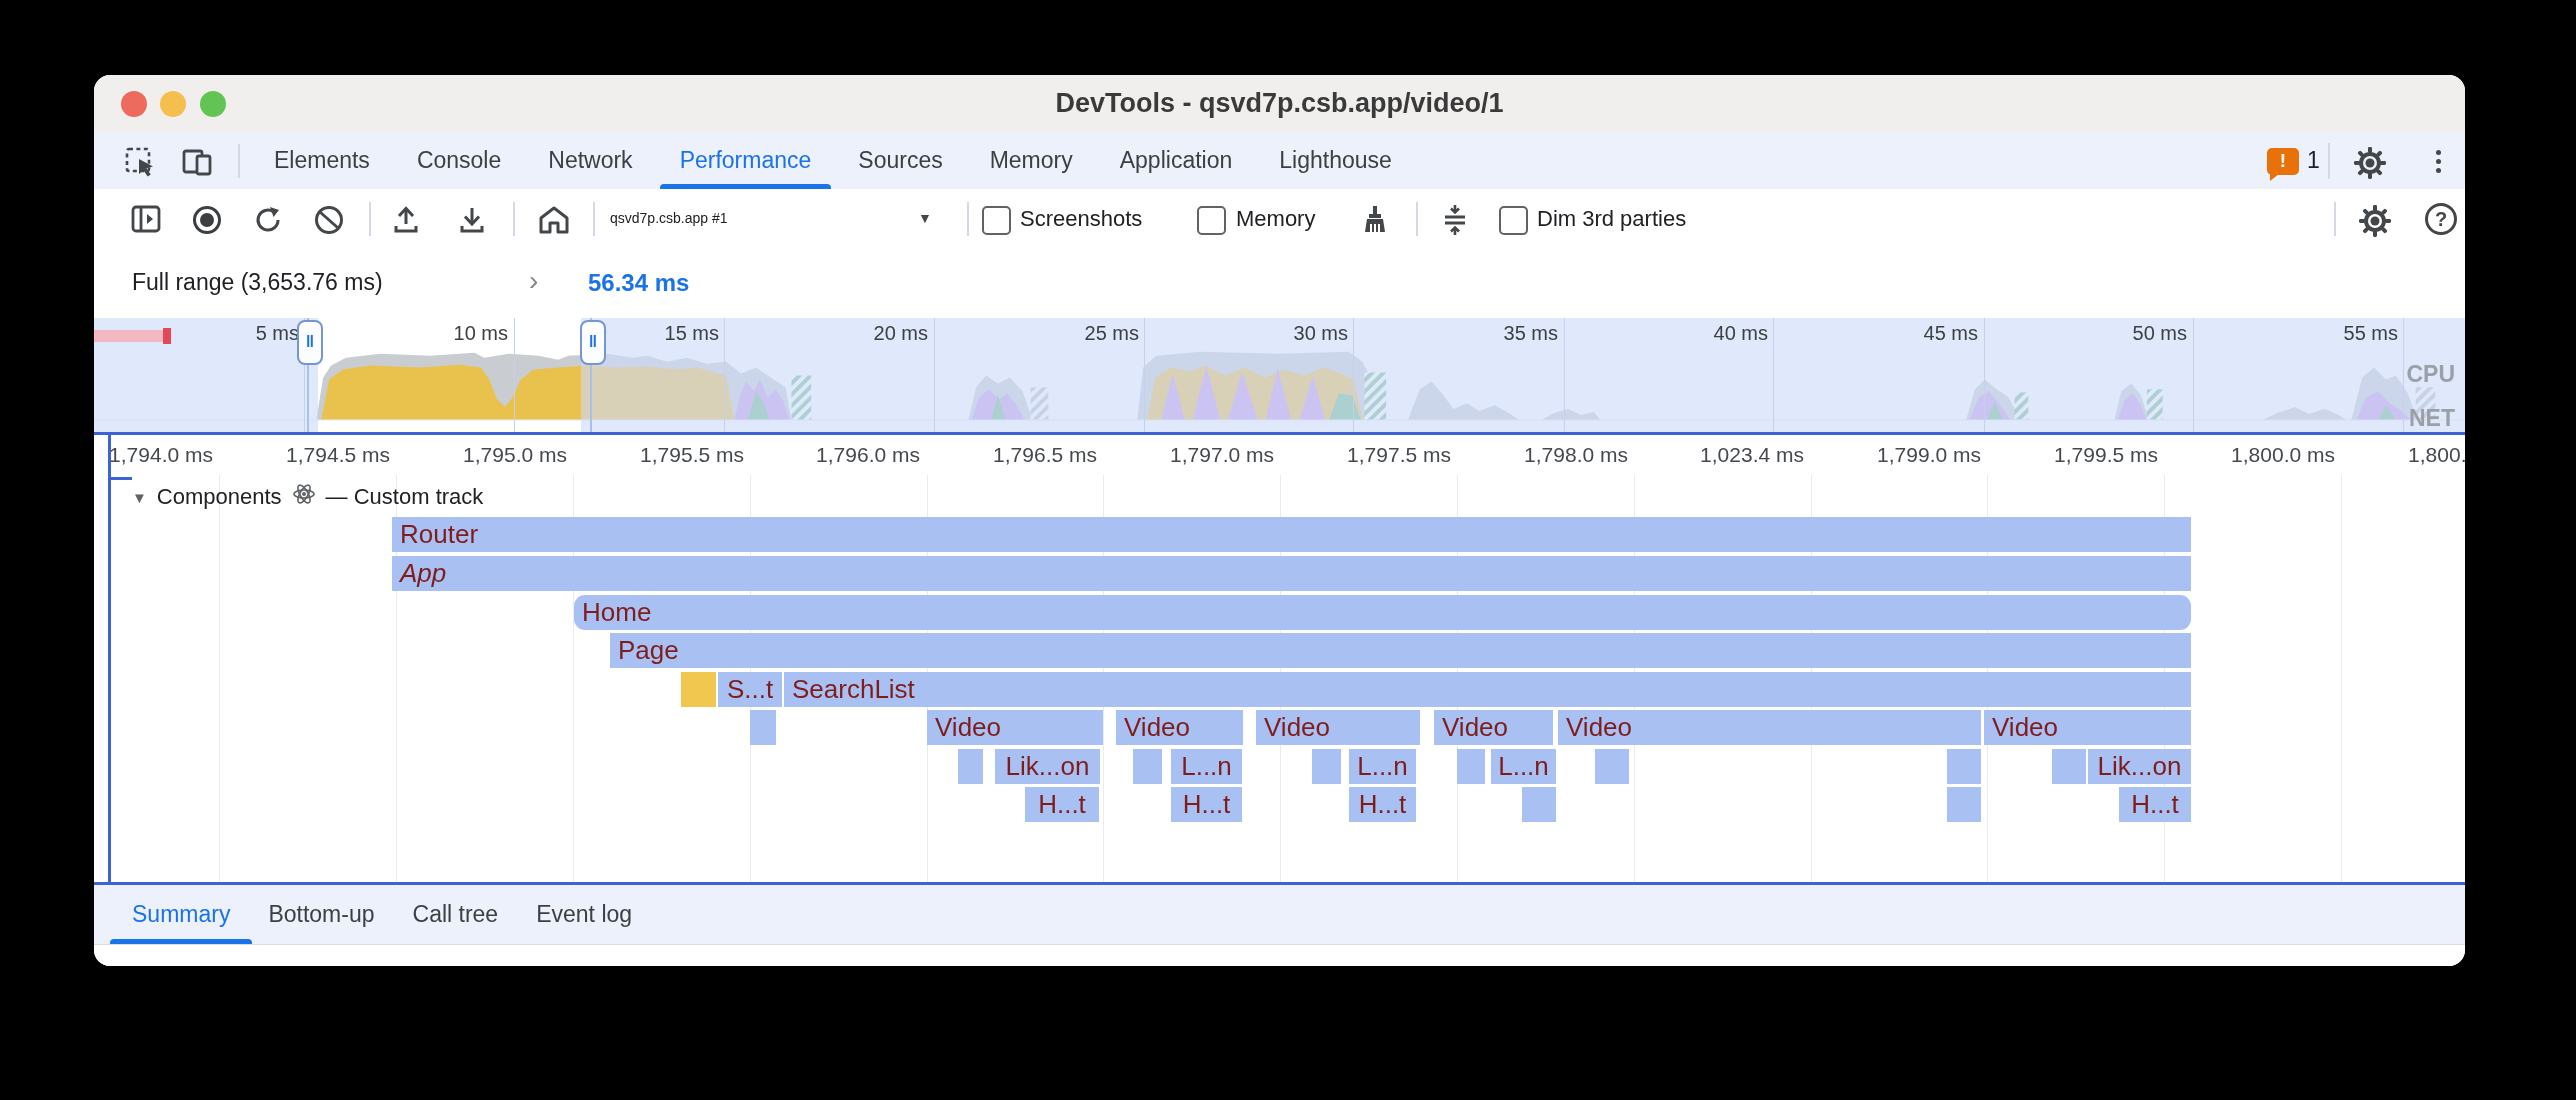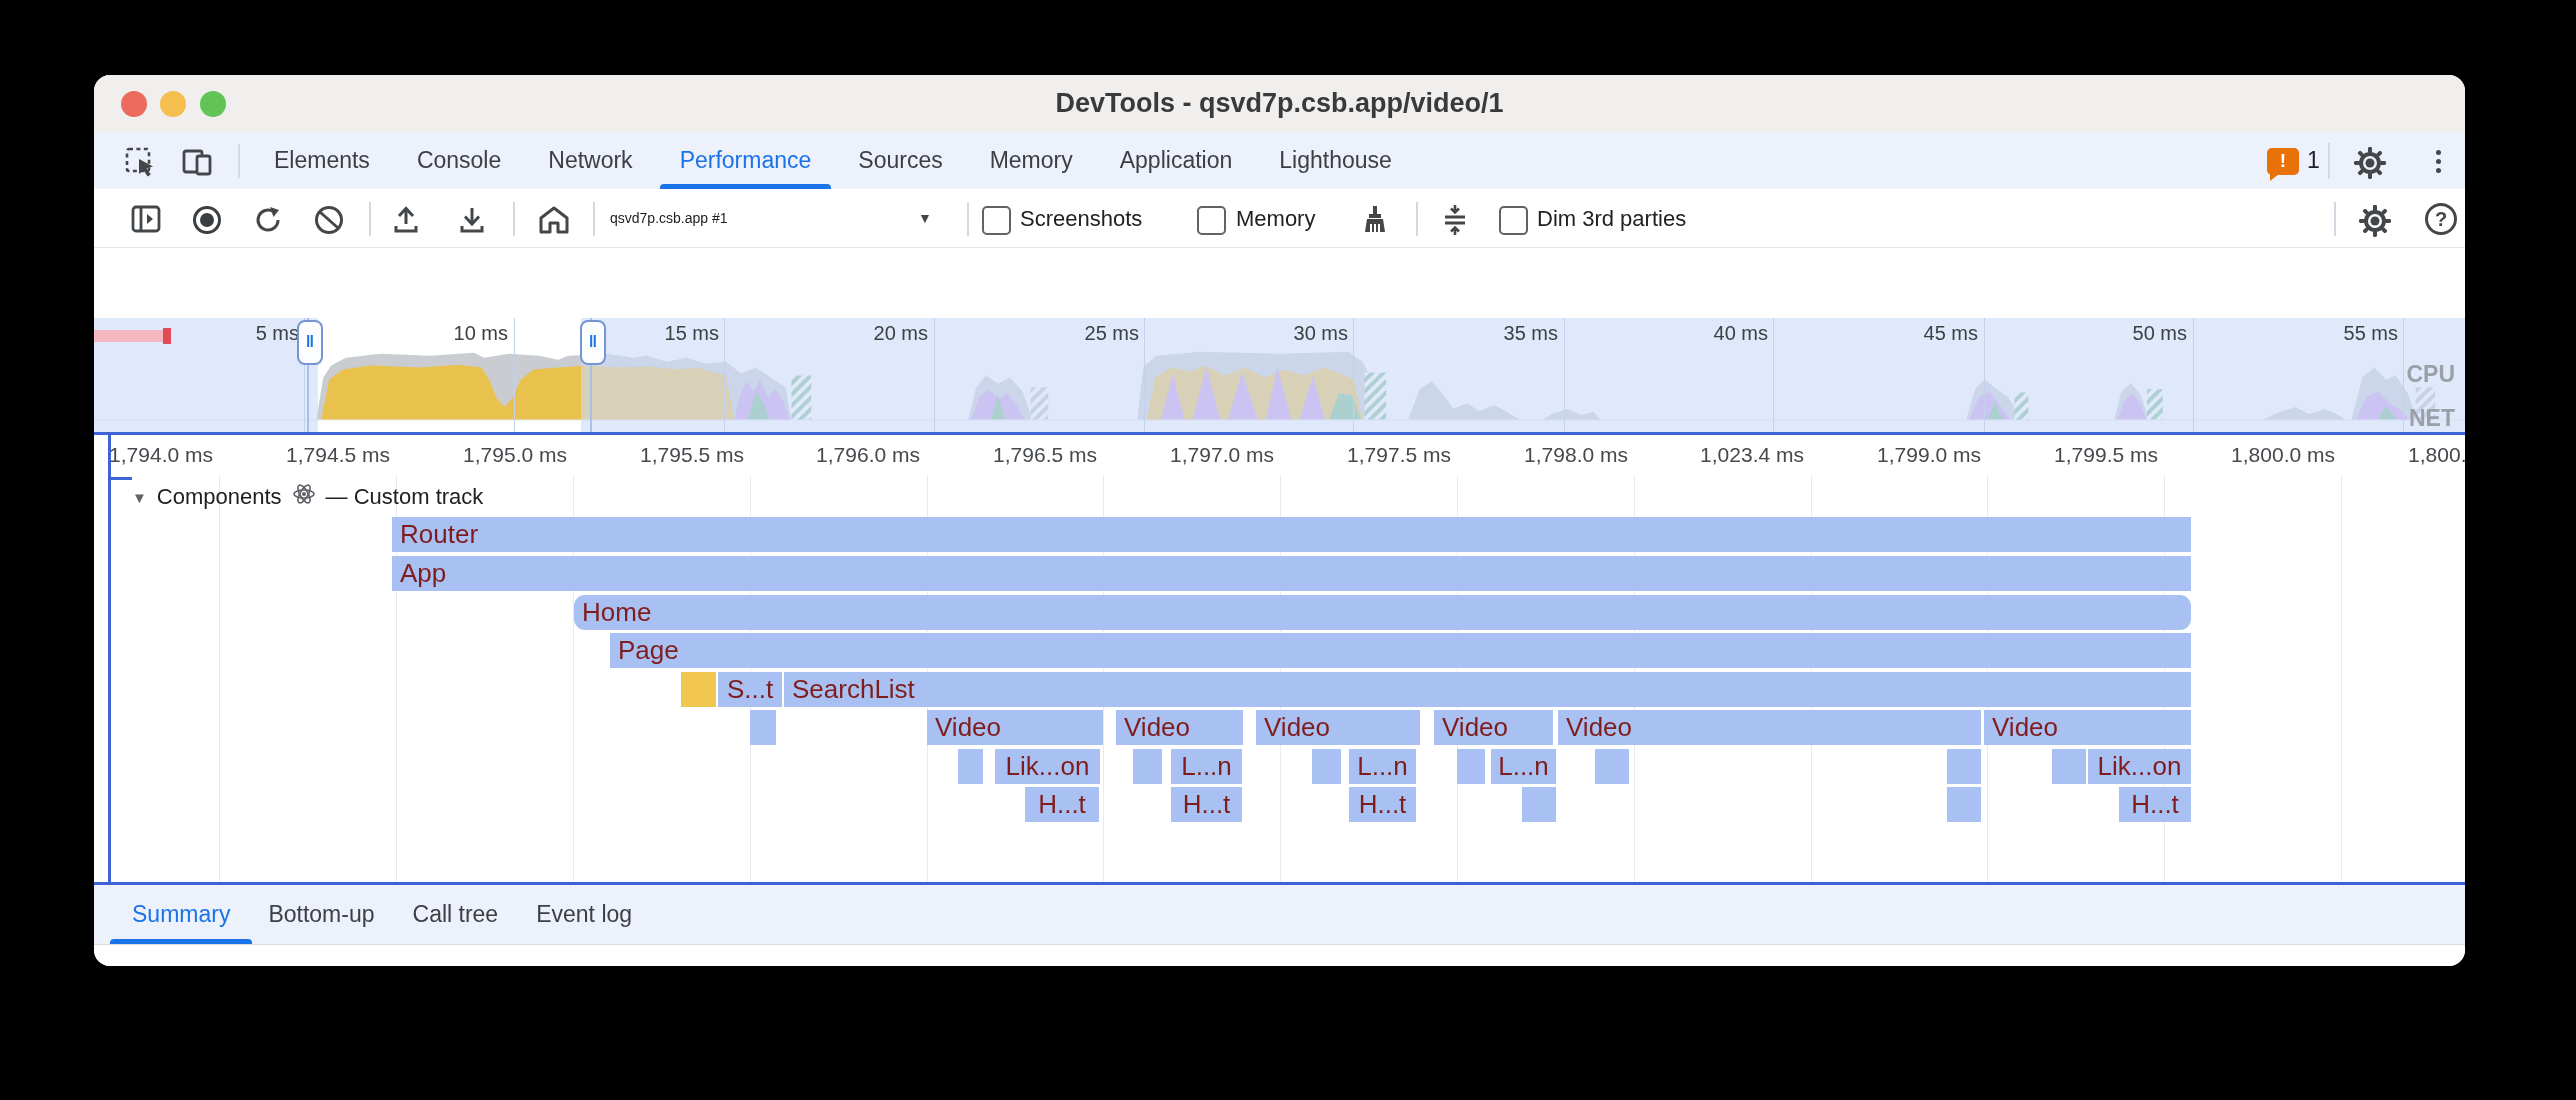--- a/index.html
+++ b/index.html
@@ -228,20 +228,25 @@
             <rect x="15" y="1" width="4" height="6" rx="1.4" transform="rotate(45 17 17)"></rect>
             <rect x="15" y="27" width="4" height="6" rx="1.4" transform="rotate(45 17 17)"></rect>
             <rect x="15" y="1" width="4" height="6" rx="1.4" transform="rotate(-45 17 17)"></rect>
             <rect x="15" y="27" width="4" height="6" rx="1.4" transform="rotate(-45 17 17)"></rect>
           </g>
         </svg>
     </span>
     <span style="position:absolute;left:2331px;top:13px;width:32px;height:32px;border:3px solid #44474A;border-radius:50%;box-sizing:border-box;text-align:center;line-height:26px;font-size:20px;font-weight:bold;color:#44474A;"><span>?</span></span>
   </div>
 
+  <div id="crumbs">
+    <span id="crumb-full">Full range (3,653.76 ms)</span>
+    <span id="crumb-chev">›</span>
+    <span id="crumb-sel">56.34 ms</span>
+  </div>
 
   <div id="minimap">
     <svg width="2371" height="114" viewBox="0 0 2400 115">
       <defs>
         <pattern id="hg" patternUnits="userSpaceOnUse" width="8" height="8" patternTransform="rotate(45)">
             <rect width="8" height="8" fill="#ffffff"></rect>
             <rect width="4" height="8" fill="#7CBE93"></rect>
           </pattern>
         <pattern id="hgr" patternUnits="userSpaceOnUse" width="8" height="8" patternTransform="rotate(45)">
             <rect width="8" height="8" fill="#ffffff"></rect>
@@ -357,21 +362,21 @@
               <ellipse cx="12" cy="12" rx="10" ry="4"></ellipse>
               <ellipse cx="12" cy="12" rx="10" ry="4" transform="rotate(60 12 12)"></ellipse>
               <ellipse cx="12" cy="12" rx="10" ry="4" transform="rotate(120 12 12)"></ellipse>
             </g>
             <circle cx="12" cy="12" r="2" fill="#5F6368"></circle>
           </svg></span>
       <span>— Custom track</span>
     </div>
     <div id="flame-bars">
         <div class="bar" style="left:298px;top:43px;width:1799px;"><span>Router</span></div>
-        <div class="bar" style="left:298px;top:82px;width:1799px;"><span>App</span></div>
+        <div class="bar" style="left:298px;top:82px;width:1799px;font-style:italic;"><span>App</span></div>
         <div class="bar" style="left:480px;top:121px;width:1617px;border-radius:11px;"><span>Home</span></div>
         <div class="bar" style="left:516px;top:159px;width:1581px;"><span>Page</span></div>
         <div class="bar yellow" style="left:587px;top:198px;width:35px;"></div>
         <div class="bar center" style="left:624px;top:198px;width:64px;"><span>S...t</span></div>
         <div class="bar" style="left:690px;top:198px;width:1407px;"><span>SearchList</span></div>
         <div class="bar" style="left:656px;top:236px;width:26px;"></div>
         <div class="bar" style="left:833px;top:236px;width:176px;"><span>Video</span></div>
         <div class="bar" style="left:1022px;top:236px;width:127px;"><span>Video</span></div>
         <div class="bar" style="left:1162px;top:236px;width:164px;"><span>Video</span></div>
         <div class="bar" style="left:1340px;top:236px;width:119px;"><span>Video</span></div>

